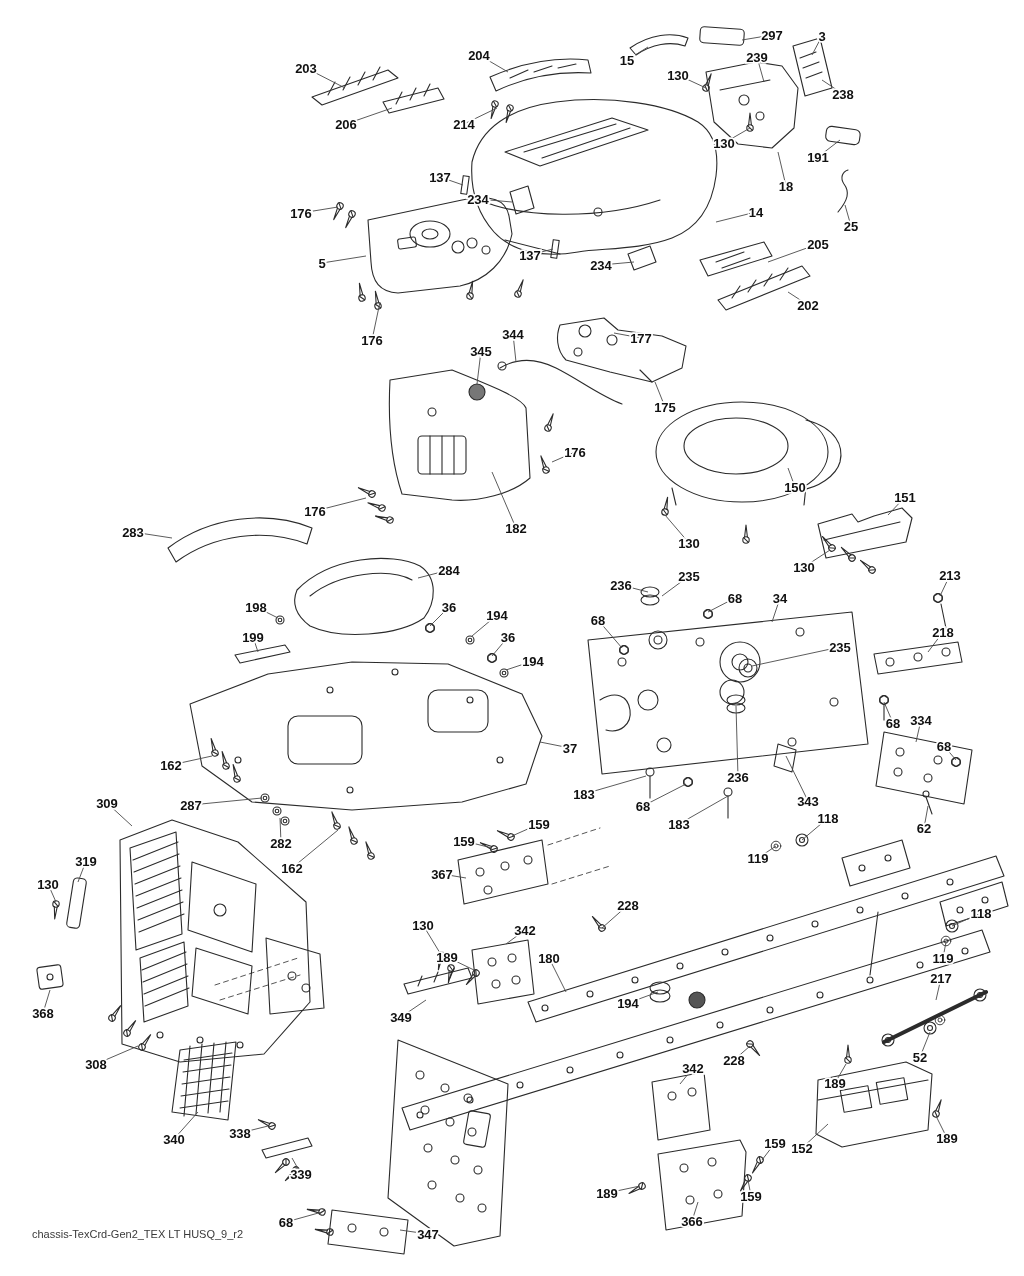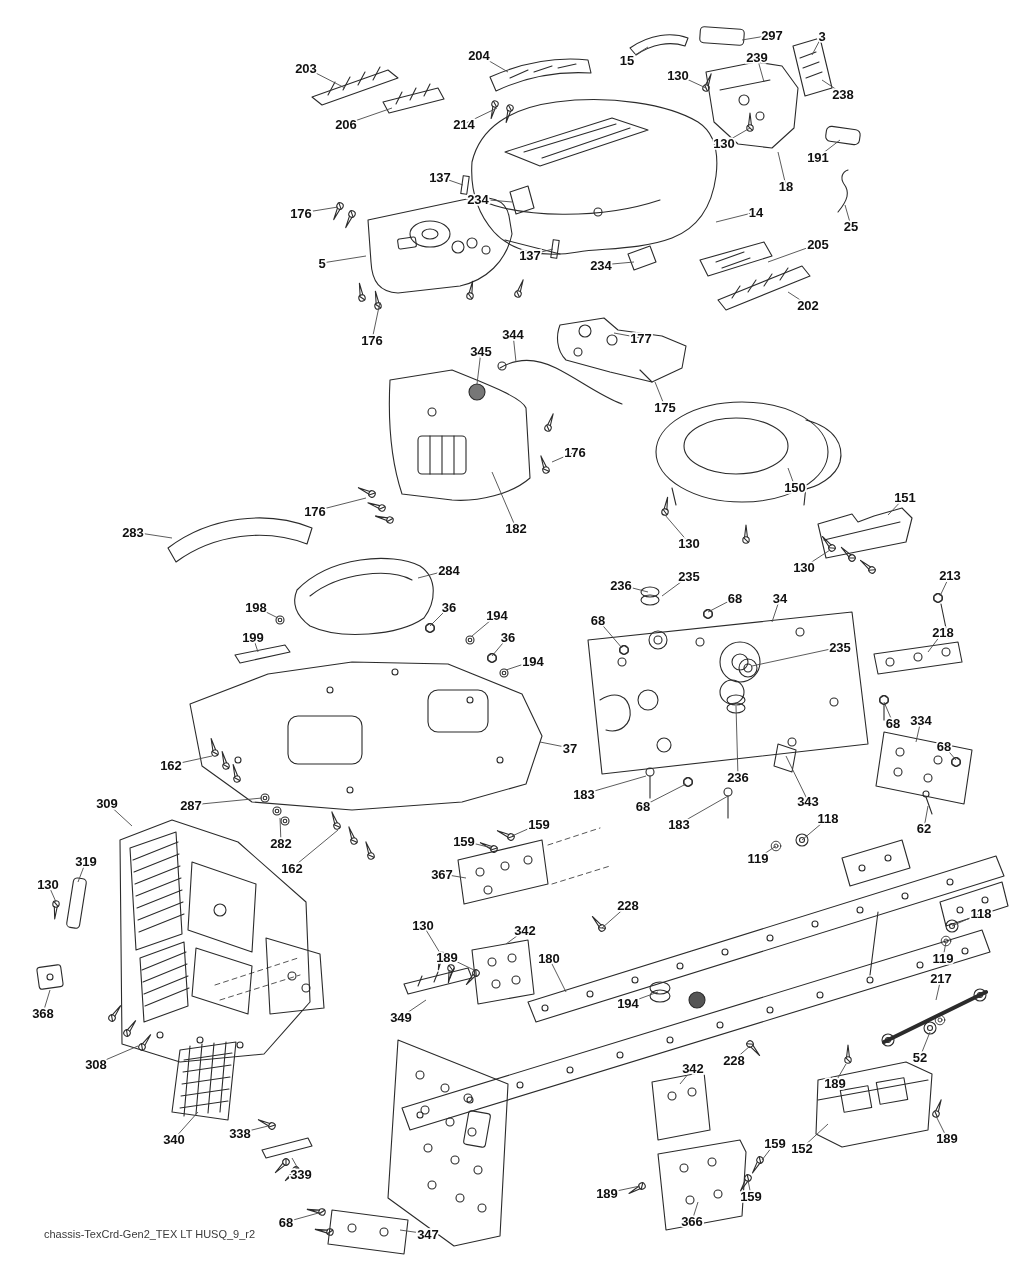--- a/index.html
+++ b/index.html
@@ -4,21 +4,21 @@
 <style>
   html,body{margin:0;padding:0;background:#fff;}
   .page{position:relative;width:1024px;height:1276px;background:#ffffff;overflow:hidden;
         font-family:"Liberation Sans",sans-serif;}
   svg{position:absolute;left:0;top:0;}
   .callout{font:600 13px "Liberation Sans",sans-serif;fill:#111;stroke:#ffffff;stroke-width:3.5px;
            paint-order:stroke;text-anchor:middle;dominant-baseline:central;}
   .leader{stroke:#4a4a4a;stroke-width:0.9;}
   .dash{stroke-dasharray:5 4;stroke-width:0.8;}
   .thick{stroke-width:4;}
-  .footer-id{position:absolute;left:44px;top:1228px;font-size:11px;color:#3a3a3a;
+  .footer-id{position:absolute;left:32px;top:1228px;font-size:11px;color:#3a3a3a;
              font-family:"Liberation Sans",sans-serif;}
 </style>
 </head>
 <body>
 
 <div class="page">
 <svg width="1024" height="1276" viewBox="0 0 1024 1276">
   <defs>
     <g id="sym-screw">
       <circle cx="0" cy="0" r="3.2"></circle>

